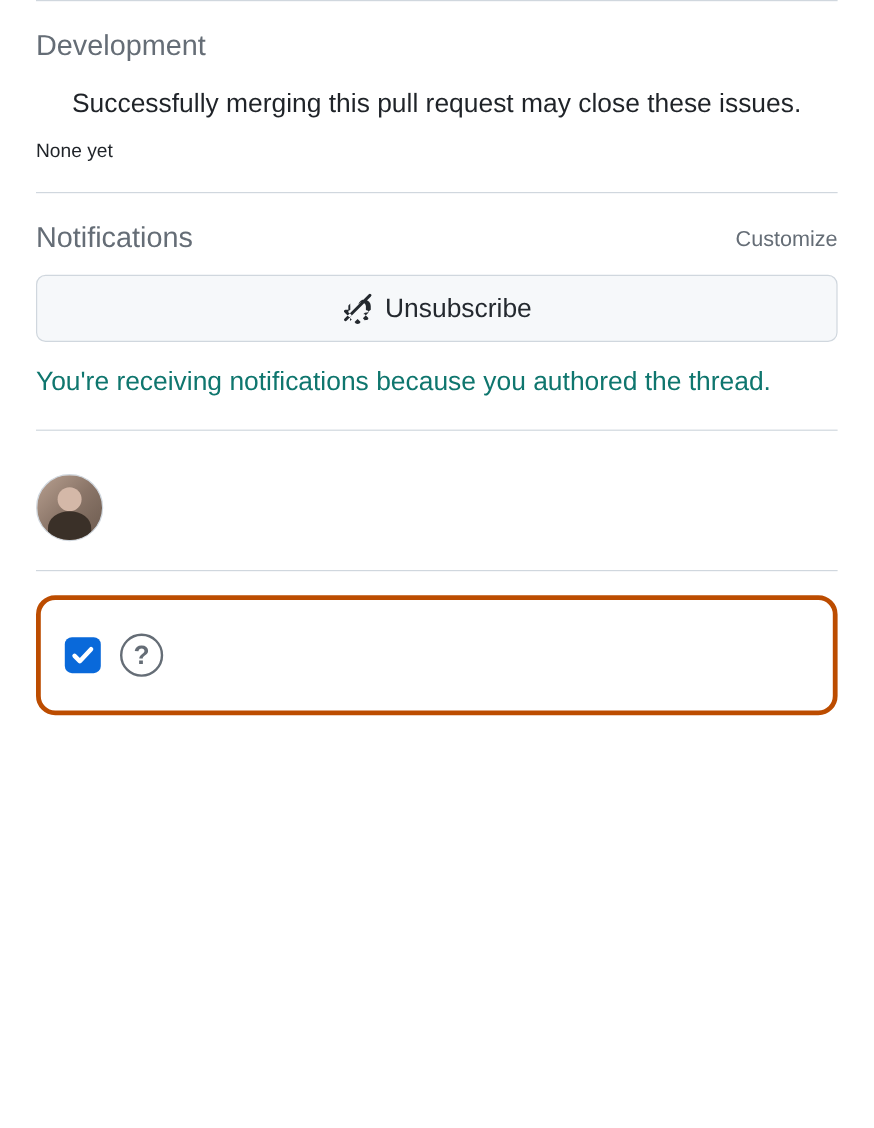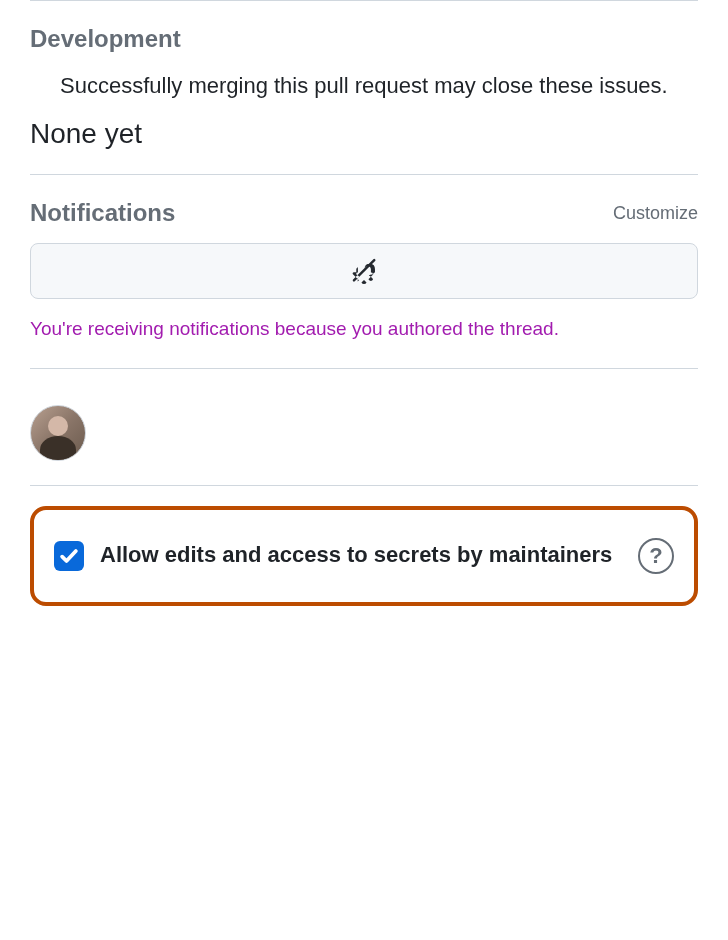--- a/index.html
+++ b/index.html
@@ -18,21 +18,21 @@
     }
     .section {
       padding: 24px 0;
       border-top: 1px solid #d0d7de;
     }
     .section:first-child {
       border-top: 1px solid #d0d7de;
     }
     .section-title {
       font-size: 24px;
-      font-weight: 700;
+      font-weight: 400;
       color: #656d76;
       margin-bottom: 16px;
     }
     .section-header-row {
       display: flex;
       justify-content: space-between;
       align-items: center;
       margin-bottom: 16px;
       text-align: center;
     }
@@ -45,21 +45,21 @@
       cursor: pointer;
     }
     .body-text {
       font-size: 22px;
       color: #1f2328;
       line-height: 1.5;
       margin-bottom: 16px;
       margin-left: 30px;
     }
     .none-yet {
-      font-size: 28px;
+      font-size: 16px;
       color: #1f2328;
     }
     .unsubscribe-btn {
       width: 100%;
       display: flex;
       align-items: center;
       justify-content: center;
       gap: 10px;
       padding: 14px 20px;
       background: #f6f8fa;
@@ -69,22 +69,22 @@
       font-weight: 500;
       color: #24292f;
       cursor: pointer;
       margin-bottom: 16px;
     }
     .unsubscribe-btn svg {
       width: 26px;
       height: 26px;
     }
     .notif-reason {
-      font-size: 19px;
-      color: #a21caf;
+      font-size: 22px;
+      color: #0f766e;
       line-height: 1.5;
     }
     .avatar {
       width: 56px;
       height: 56px;
       border-radius: 50%;
       background: linear-gradient(135deg, #b8a090 0%, #8a7568 50%, #6b5a4e 100%);
       border: 1px solid #d0d7de;
       margin-top: 12px;
       position: relative;
@@ -174,35 +174,35 @@
 
   <div class="section">
     <div class="section-header-row">
       <div class="section-title">Notifications</div>
       <div class="customize-link">Customize</div>
     </div>
     <button class="unsubscribe-btn">
       <svg viewBox="0 0 16 16" fill="currentColor">
         <path d="m4.114 14.5.944-.943a.749.749 0 0 1-.53-.22L1.22 10.029a.749.749 0 0 1 .53-1.28h1.5V6.862a.75.75 0 0 1 .125-.415l.946-.946A3.248 3.248 0 0 0 4.25 6.75v2a.25.25 0 0 1-.25.25.75.75 0 0 0-.03 1.5h.03l.914.914.011.011.014.014c.03.03.062.057.096.081l-.011-.011-.9.9ZM8 16a1.75 1.75 0 0 1-1.563-.964L8 13.473l1.563 1.563A1.75 1.75 0 0 1 8 16Zm5.78-5.97-3.06 3.06 1.06 1.06.22-.22h.75c.668 0 1.006-.81.53-1.28l-1.78-1.78-.22.22.03-.03a.25.25 0 0 1 .19-.56h.03l.22-.25Zm.97-1.28v-2a3.25 3.25 0 0 0-6.420-.72l1.14-1.14A2.25 2.25 0 0 1 12.25 6.75v2a.25.25 0 0 0 .25.25.75.75 0 0 1 .25 1.5l1-1Zm-12.42 5.6 12.5-12.5a.75.75 0 1 0-1.06-1.06l-12.5 12.5a.75.75 0 0 0 1.06 1.06Z"></path>
       </svg>
+      <span>Unsubscribe</span>
     </button>
     <div class="notif-reason">You're receiving notifications because you authored the thread.</div>
   </div>
 
   <div class="section">
     <div class="avatar"></div>
   </div>
 
   <div class="section" style="padding-top: 12px; padding-bottom: 8px;">
     <div class="highlighted-section">
       <div class="checkbox">
         <svg viewBox="0 0 16 16" fill="none" stroke-width="3" stroke-linecap="round" stroke-linejoin="round">
           <polyline points="2.5,8.5 6,12 13.5,4"></polyline>
         </svg>
       </div>
-      <div class="checkbox-label">Allow edits and access to secrets by maintainers</div>
       <div class="help-icon">
         <span>?</span>
       </div>
     </div>
   </div>
 
 </div>
 
 </body></html>

